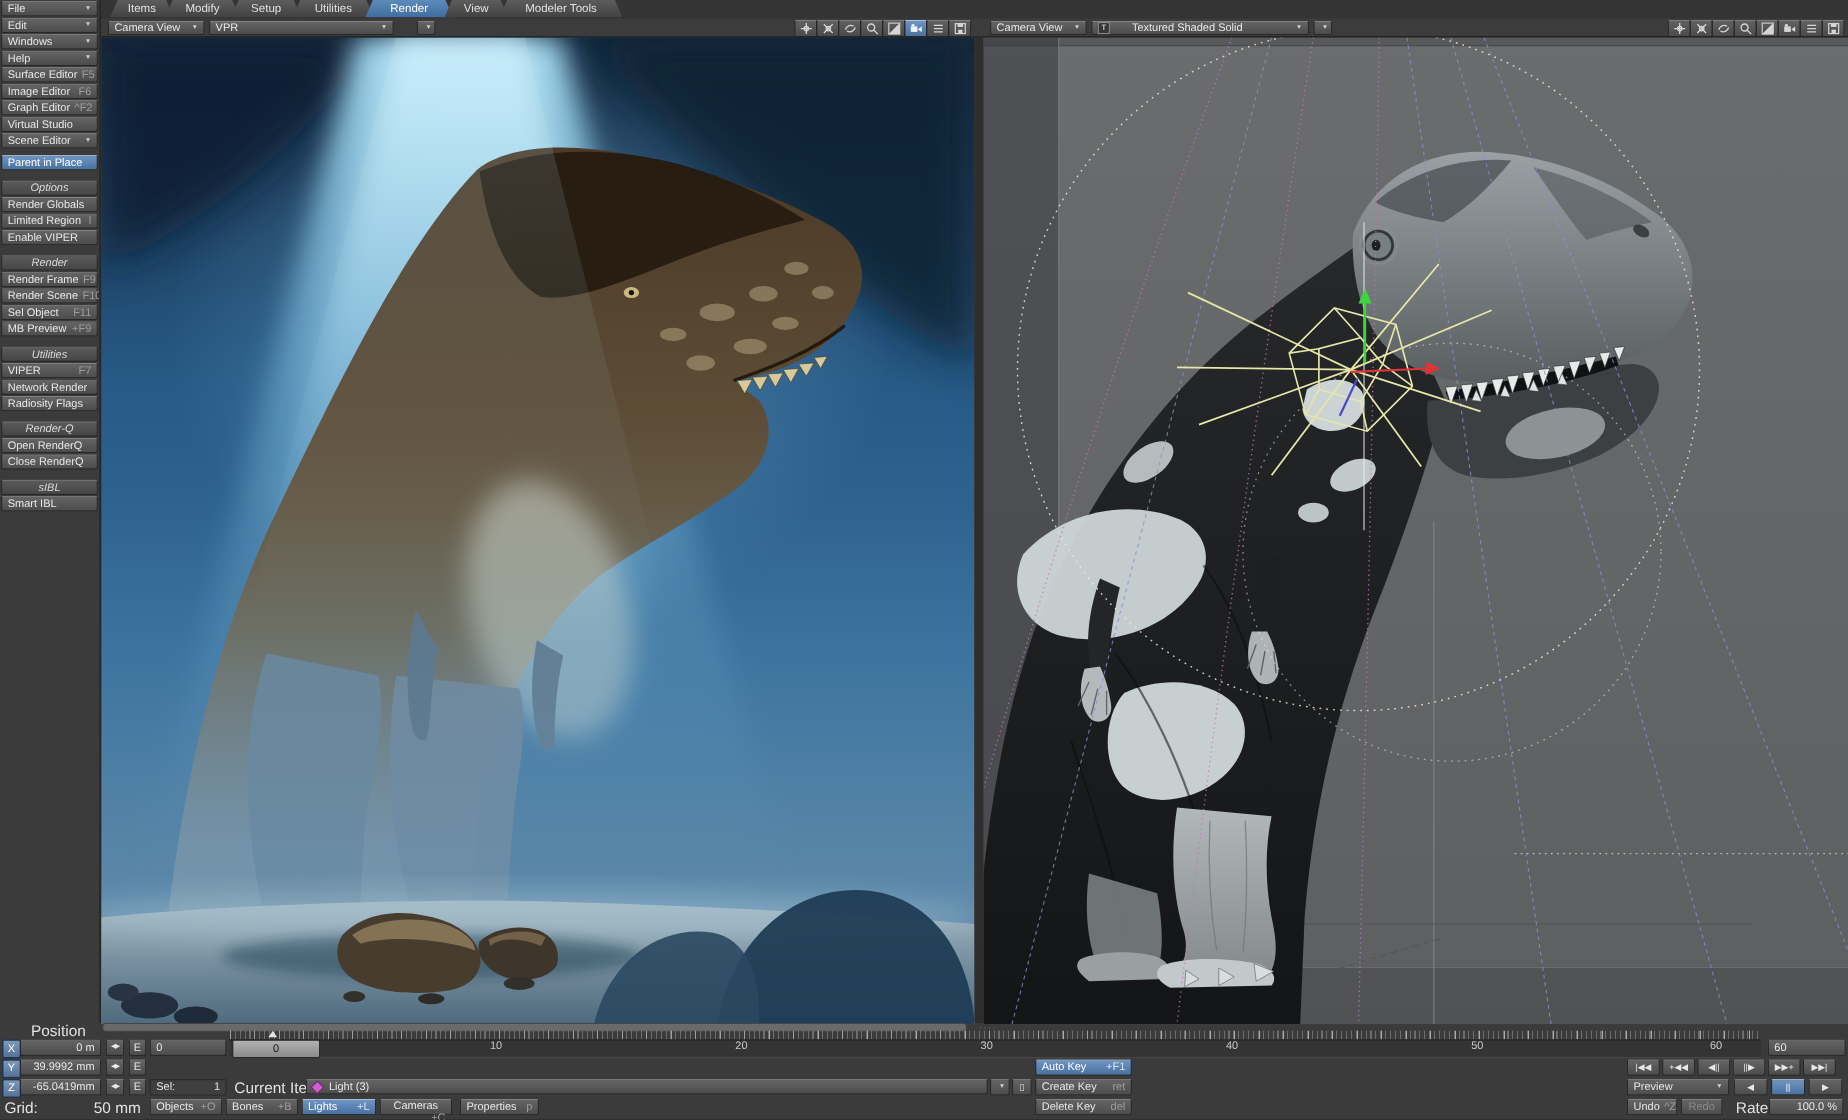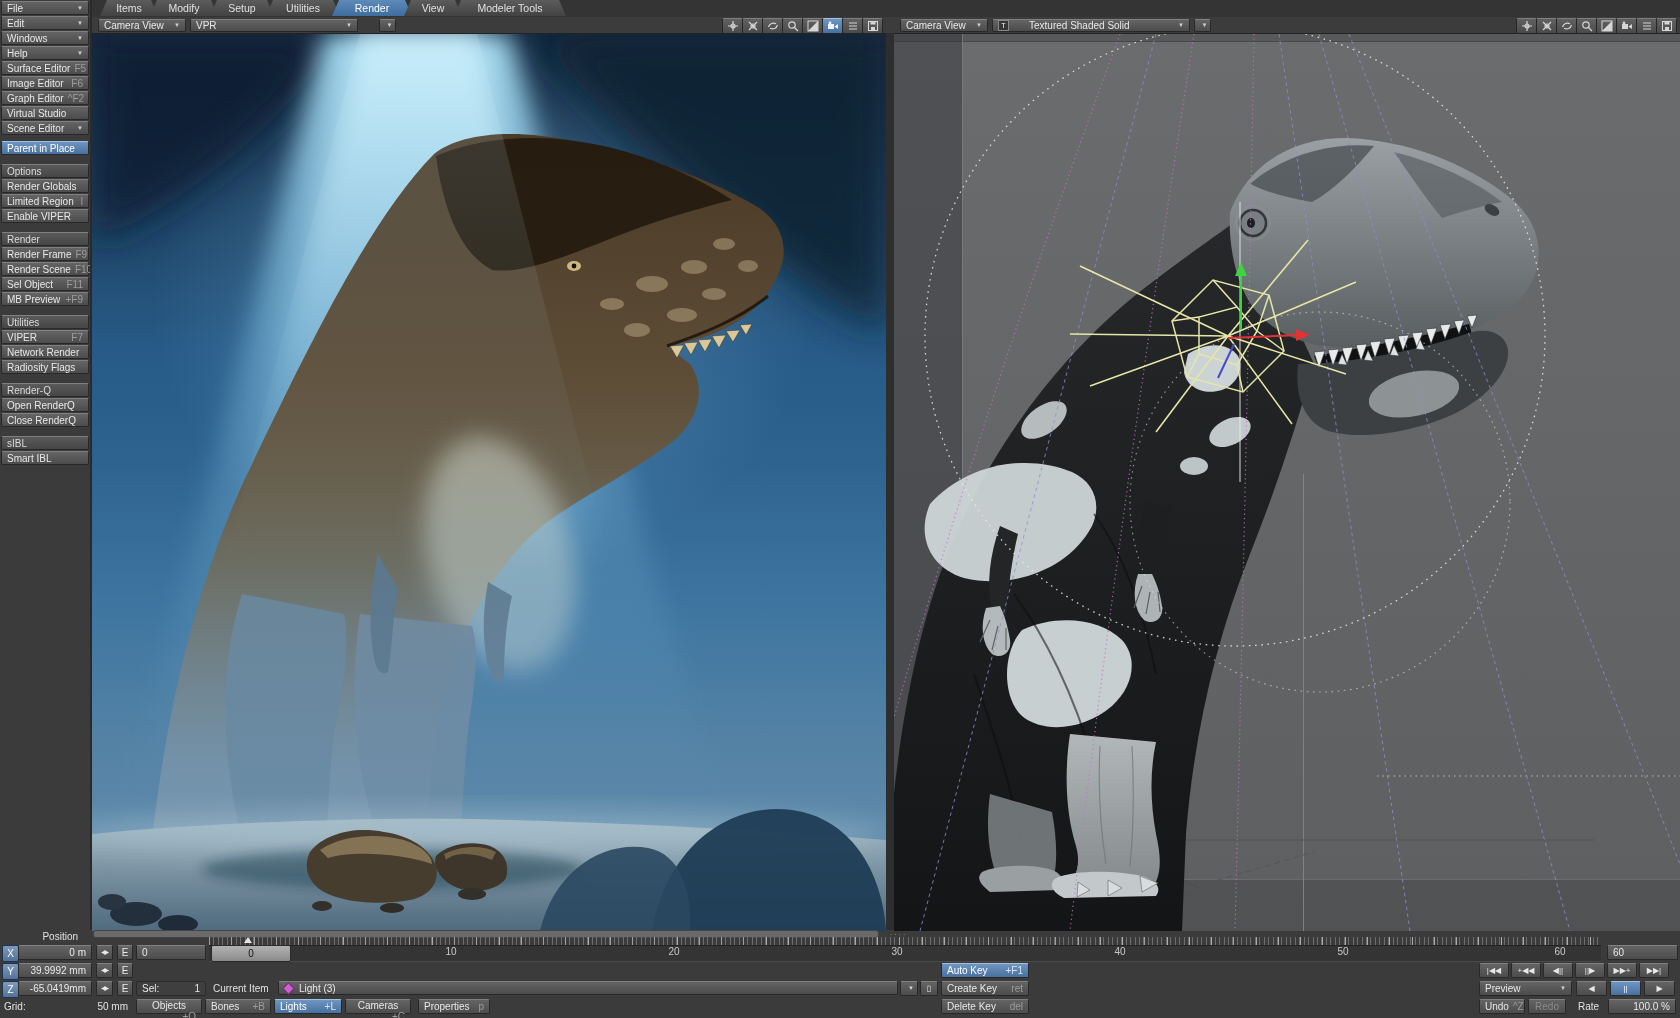--- a/index.html
+++ b/index.html
@@ -7,26 +7,26 @@
        font-family:"Liberation Sans",sans-serif;color:#e6e6e6;font-size:10px;}
   .abs{position:absolute;box-sizing:border-box;}
   
   .b{position:absolute;box-sizing:border-box;display:flex;align-items:center;padding:0 5px;
      background:linear-gradient(#646464,#4c4c4c);border:1px solid #282828;border-top-color:#808080;
      border-radius:2px;color:#e8e8e8;font-size:10px;line-height:11px;white-space:nowrap;height:14px;}
   .b .sc{margin-left:auto;color:#9d9d9d;padding-left:4px;}
   .b .arr{margin-left:auto;color:#cfcfcf;font-size:6px;padding-left:4px;}
   .b.active{background:linear-gradient(#6f95c2,#48719f);border-top-color:#a5c0de;color:#fff;}
   .b.active .sc{color:#d9e6f4;}
-  .b.hdr{justify-content:flex-start;background:linear-gradient(#5a5a5a,#464646);color:#dcdcdc;}
+  .b.hdr{justify-content:center;background:linear-gradient(#5a5a5a,#464646);color:#dcdcdc;font-style:italic;}
   .b.dim{color:#8c8c8c;}
   .b.flat{background:#3f3f3f;border-color:#2b2b2b;border-top-color:#2b2b2b;}
   .lbl{pointer-events:none;}
   .val-r{margin-left:auto;}
-  .plain{position:absolute;color:#e2e2e2;font-size:10px;line-height:14px;white-space:nowrap;}
+  .plain{position:absolute;color:#e2e2e2;font-size:14px;line-height:14px;white-space:nowrap;}
   
   .tab{position:absolute;top:0;height:16px;display:flex;align-items:center;justify-content:center;
        background:linear-gradient(#5c5c5c,#424242);color:#e0e0e0;font-size:10.5px;
        clip-path:polygon(7px 0,calc(100% - 7px) 0,100% 100%,0 100%);}
   .tab.active{background:linear-gradient(#5d8ab8,#3e6da0);color:#fff;}
   
   .ico{position:absolute;top:18px;width:19px;height:14px;display:flex;align-items:center;justify-content:center;
        background:linear-gradient(#616161,#4a4a4a);border:1px solid #262626;border-top-color:#7d7d7d;border-radius:2px;}
   .ico.active{background:linear-gradient(#6f95c2,#48719f);border-top-color:#a5c0de;}
   .ico svg{display:block;}
@@ -624,21 +624,21 @@
   <div class="b" style="left:1479px;top:981px;width:93px;height:15px;">
       <span class="lbl">Preview</span>
       <span class="arr">▼</span>
     </div>
   <div class="b" style="left:1576px;top:981px;width:31px;height:15px;justify-content:center;font-size:8px;">◀</div>
   <div class="b active" style="left:1610px;top:981px;width:31px;height:15px;justify-content:center;font-size:8px;">||</div>
   <div class="b" style="left:1644px;top:981px;width:31px;height:15px;justify-content:center;font-size:8px;">▶</div>
 
   <div class="plain" style="left:4px;top:1000px;">Grid:</div>
   <div class="plain" style="left:60px;top:1000px;width:68px;text-align:right;">50 mm</div>
-  <div class="b" style="left:136px;top:999px;width:66px;height:15px;flex-direction:column;">
+  <div class="b" style="left:136px;top:999px;width:66px;height:15px;">
       <span class="lbl">Objects</span>
       <span class="sc">+O</span>
     </div>
   <div class="b" style="left:205px;top:999px;width:66px;height:15px;">
       <span class="lbl">Bones</span>
       <span class="sc">+B</span>
     </div>
   <div class="b active" style="left:274px;top:999px;width:68px;height:15px;">
       <span class="lbl">Lights</span>
       <span class="sc">+L</span>

